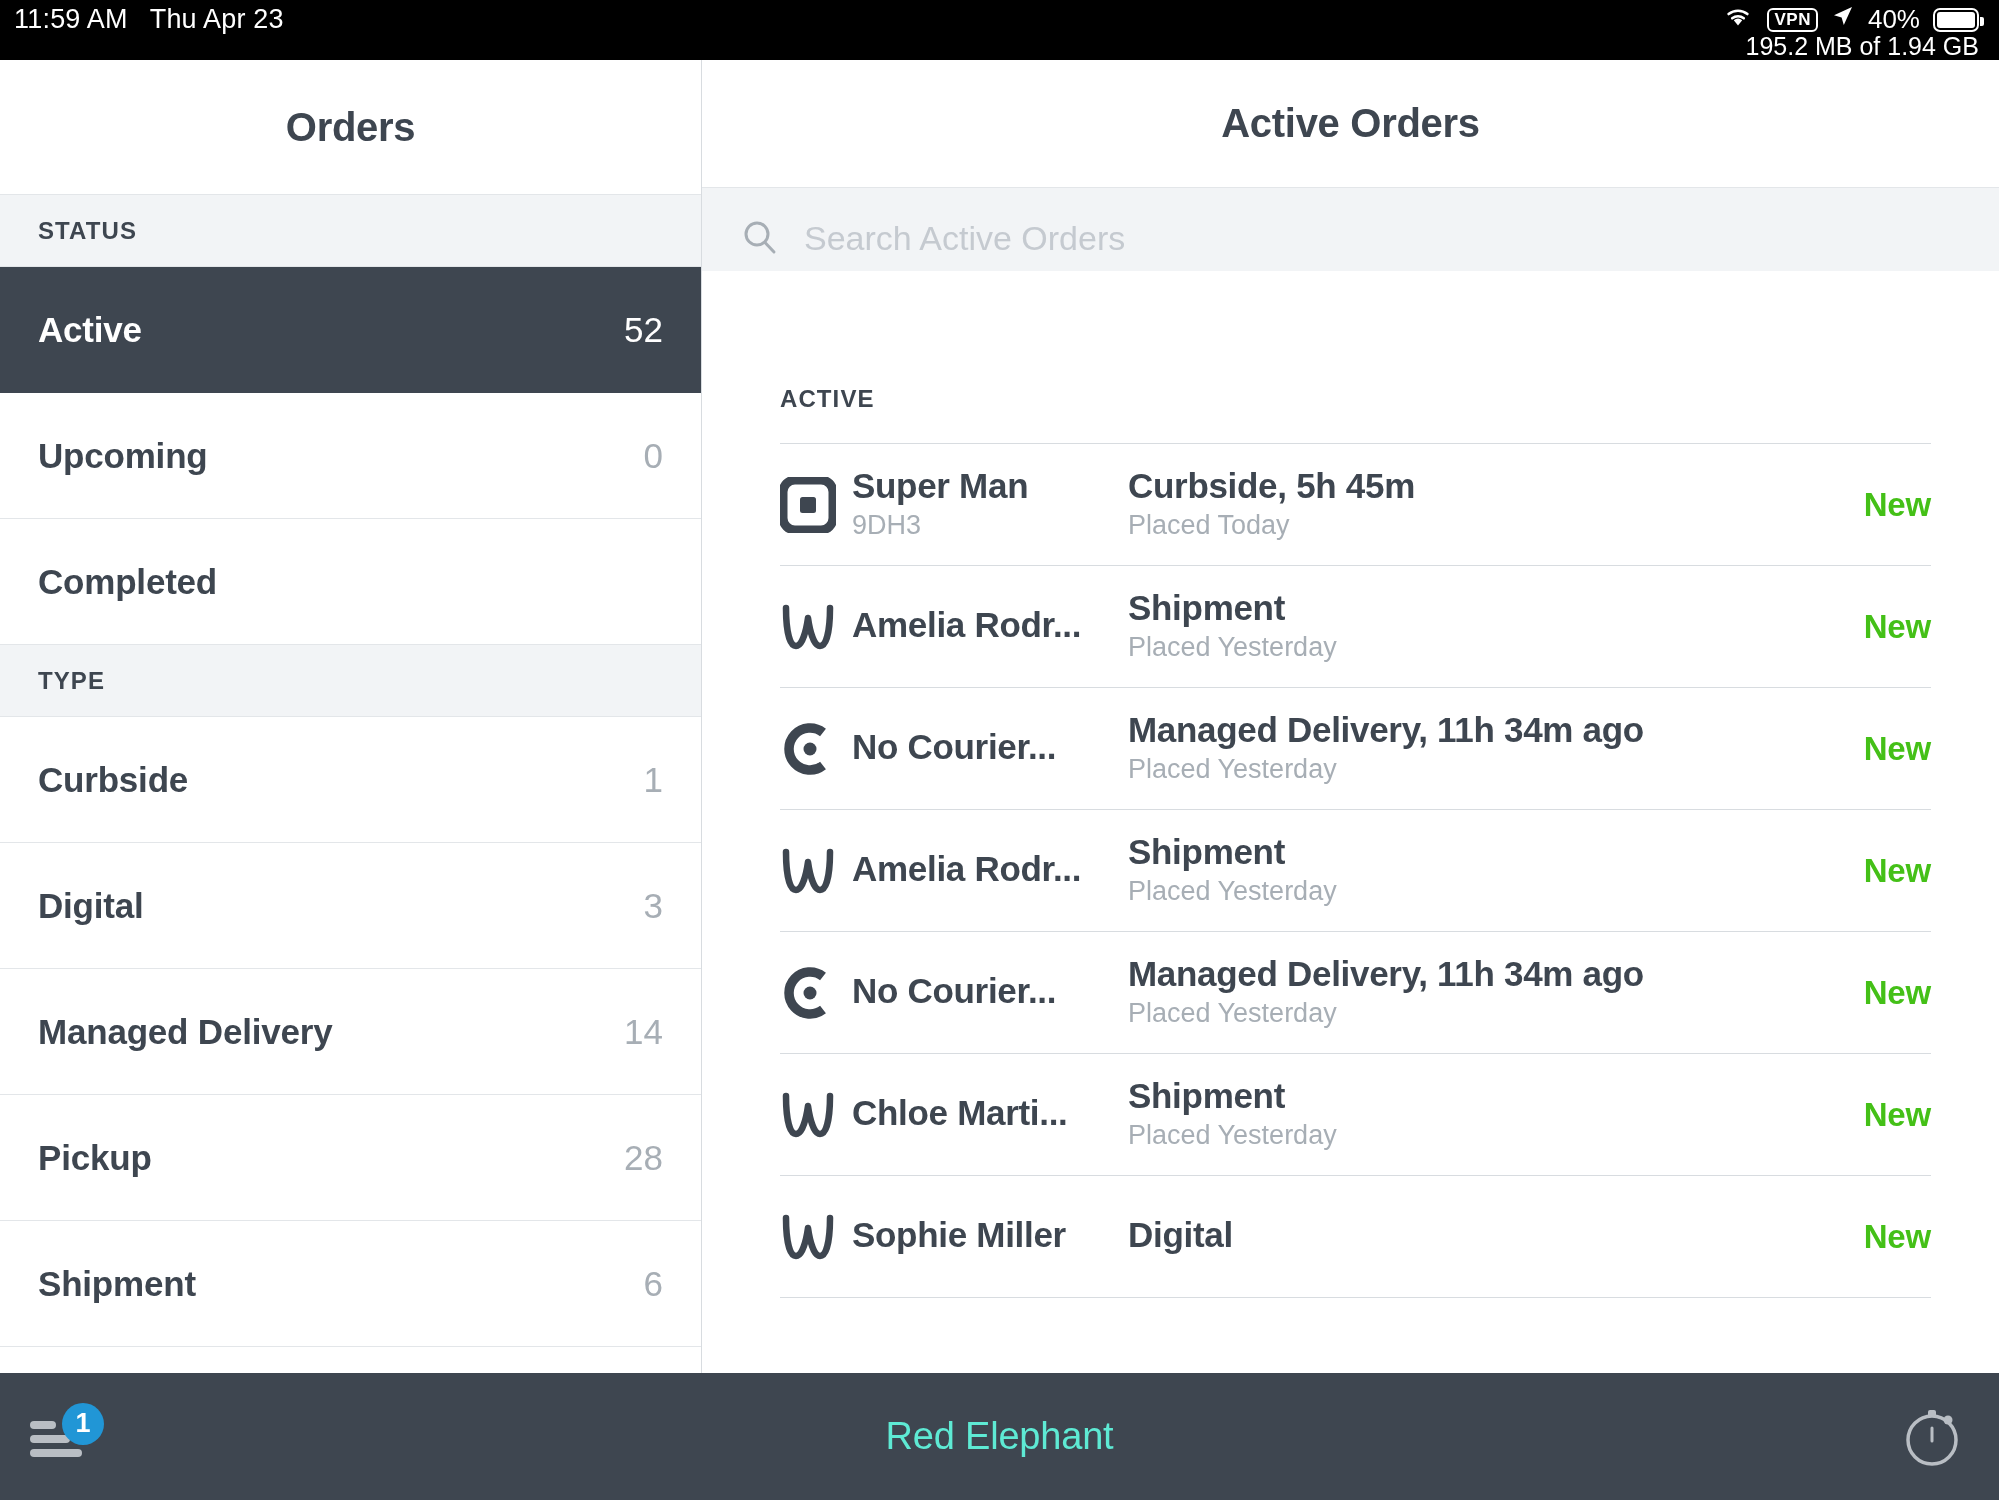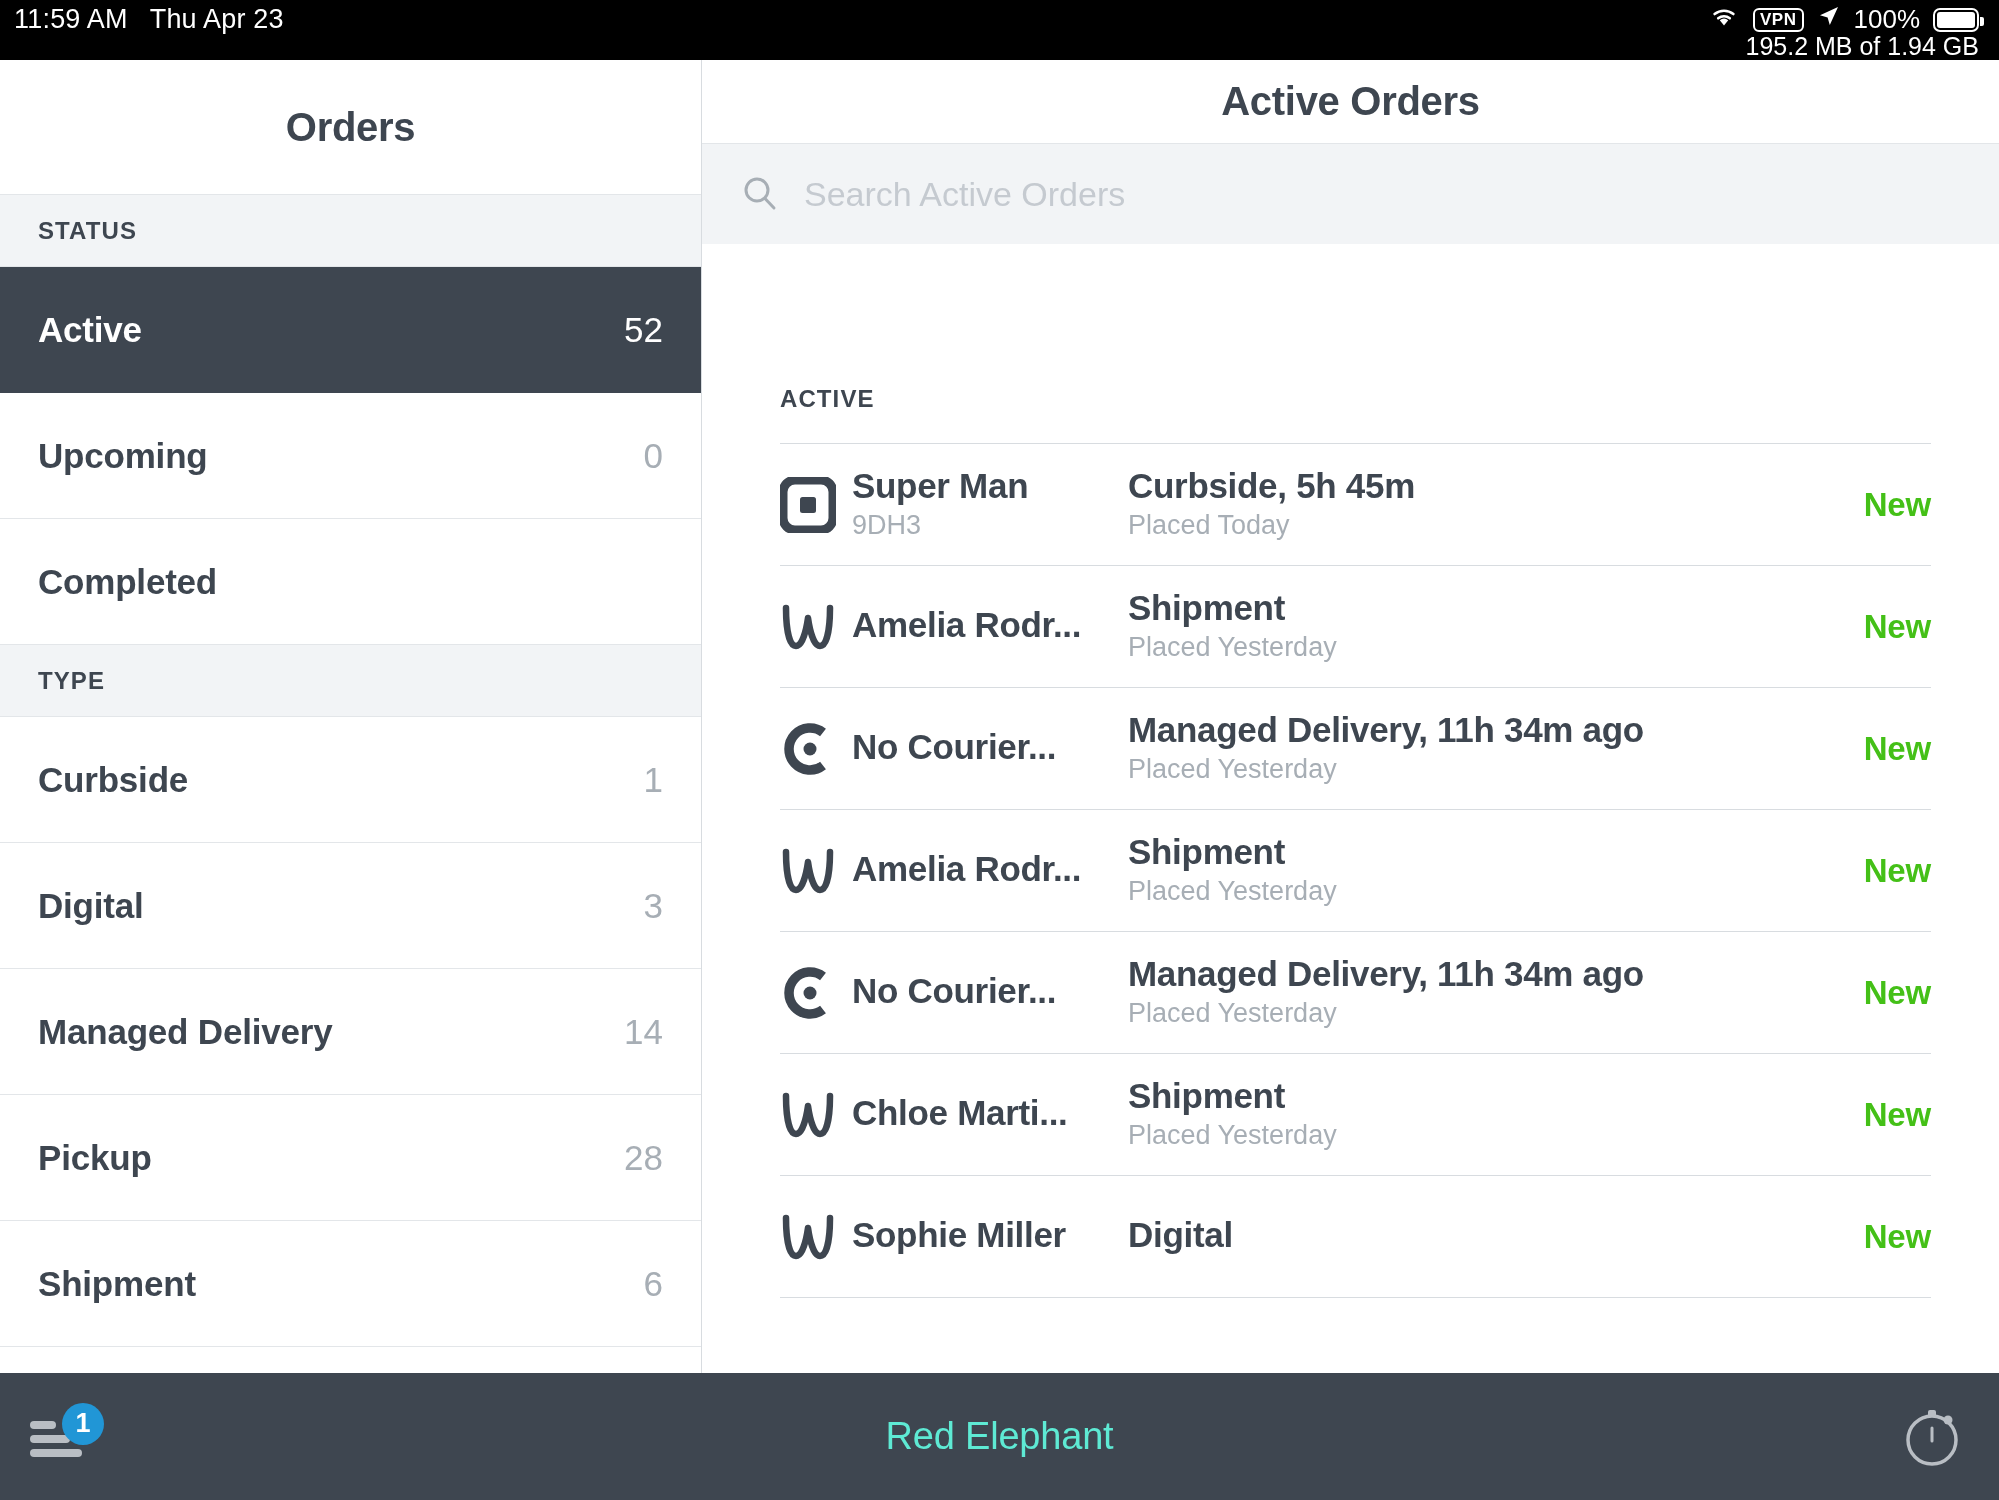--- a/index.html
+++ b/index.html
@@ -146,21 +146,21 @@
 
   
   .main {
     flex: 1;
     height: 100%;
     background: #ffffff;
     position: relative;
     overflow: hidden;
   }
   .main-header {
-    height: 84px;
+    height: 128px;
     display: flex;
     align-items: center;
     justify-content: center;
     border-bottom: 1px solid #e3e6e9;
     background: #ffffff;
   }
   .main-title {
     font-size: 40px;
     font-weight: bold;
     color: #3e4650;
@@ -318,21 +318,21 @@
         <path d="M6.6 10.0a15 15 0 0 1 18.8 0" stroke="#fff" stroke-width="2.6" fill="none" stroke-linecap="round"></path>
         <path d="M10.2 14.3a9.5 9.5 0 0 1 11.6 0" stroke="#fff" stroke-width="2.6" fill="none" stroke-linecap="round"></path>
       </svg>
     </span>
     <span class="vpn-badge">VPN</span>
     <span>
       <svg width="24" height="24" viewBox="0 0 24 24">
         <path d="M21 3L3 11.2l7.6 2.2 2.2 7.6z" fill="#fff"></path>
       </svg>
     </span>
-    <span class="battery-pct">100%</span>
+    <span class="battery-pct">40%</span>
     <span class="battery-shell">
         <span class="battery-fill"></span>
       </span>
   </div>
   <div class="status-storage">195.2 MB of 1.94 GB</div>
 </div>
 
 <div class="app">
 
   <div class="sidebar">

